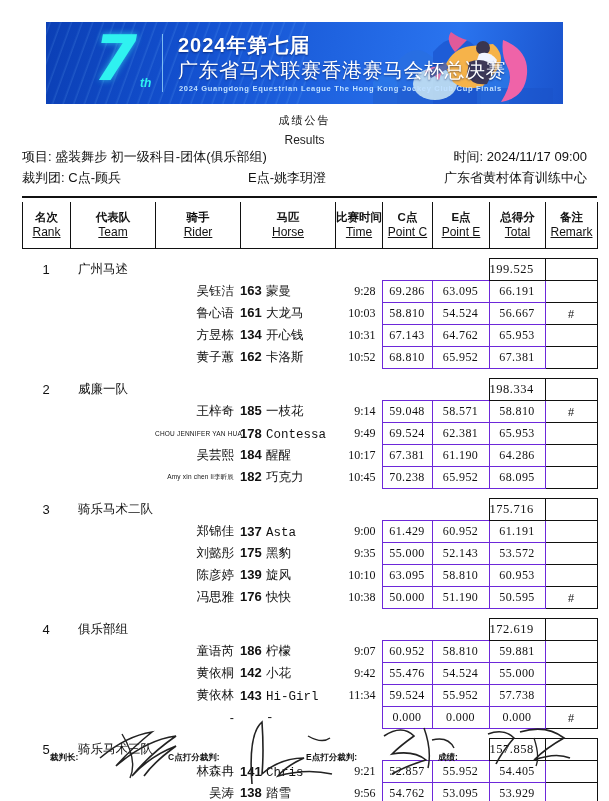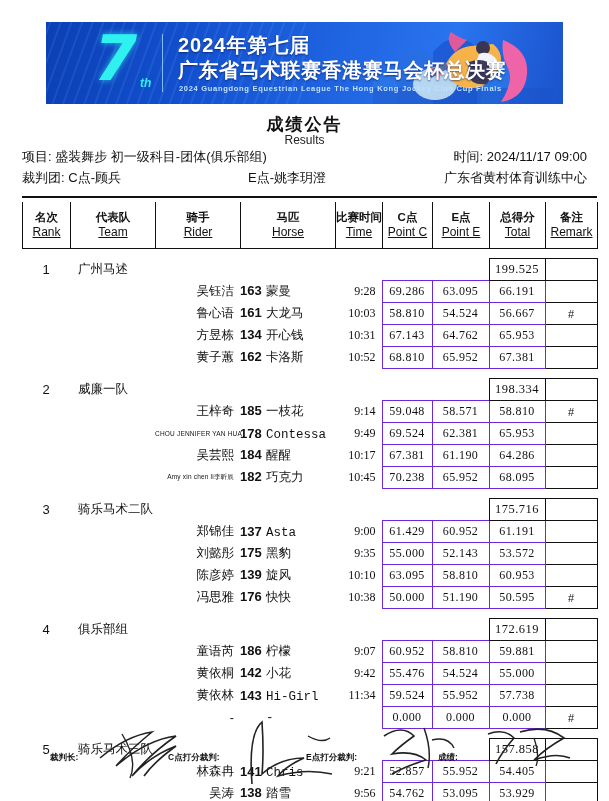--- a/index.html
+++ b/index.html
@@ -44,31 +44,31 @@
     font-size:12px;font-weight:bold;font-style:italic;color:#2ff2f0;
   }
   .seven-div{position:absolute;left:116px;top:12px;width:1px;height:58px;background:rgba(160,225,255,.75);}
   .btxt1{
     position:absolute;left:132px;top:10px;
     font-size:20px;font-weight:bold;color:#ffffff;letter-spacing:1px;
     text-shadow:0 1px 2px rgba(0,20,80,.6);
   }
   .btxt2{
     position:absolute;left:132px;top:35px;
-    font-size:20px;font-weight:bold;color:#ffffff;letter-spacing:.5px;
+    font-size:20px;font-weight:normal;color:#ffffff;letter-spacing:.5px;
     text-shadow:0 1px 2px rgba(0,20,80,.6);
   }
   .btxt3{
     position:absolute;left:133px;top:62px;
     font-size:7.5px;font-weight:bold;color:#bfe0ff;letter-spacing:.7px;
   }
 
   
   .title-cn{position:absolute;left:0;top:113px;width:609px;text-align:center;
-    font-size:17px;font-weight:bold;letter-spacing:2px;}
+    font-size:11px;font-weight:normal;letter-spacing:2px;}
   .title-en{position:absolute;left:0;top:133px;width:609px;text-align:center;
     font-size:12px;color:#222;}
 
   
   .meta{position:absolute;left:22px;top:148px;width:565px;height:42px;font-size:13px;}
   .m-row{position:relative;height:21px;}
   .m-left{position:absolute;left:0;top:0;}
   .m-mid{position:absolute;left:226px;top:0;}
   .m-right{position:absolute;right:0;top:0;}
   .rule{position:absolute;left:22px;top:196px;width:575px;height:2px;background:#111;}
@@ -96,21 +96,21 @@
   .c-pc{width:50px;}
   .c-pe{width:57px;}
   .c-total{width:56px;}
   .c-remark{width:52px;}
 
   .spacer-row td{height:9px;}
 
   .team-line .rank{font-size:13px;text-align:center;}
   .team-line .team{font-size:12.5px;padding-left:8px;white-space:nowrap;}
   .team-line .total{
-    text-align:center;font-size:12.5px;
+    text-align:left;font-size:12.5px;
     border:1px solid #111;font-family:"Liberation Serif","DejaVu Serif",serif;
     letter-spacing:.5px;
   }
   .team-line .rmk{border:1px solid #111;}
 
   .rider-line .rider{text-align:right;padding-right:6px;font-size:12.5px;white-space:nowrap;}
   .rider-line .rider.tiny{font-size:6.5px;letter-spacing:.2px;}
   .rider-line .horse{font-size:12.5px;white-space:nowrap;}
   .rider-line .horse .num{font-weight:bold;font-size:13px;display:inline-block;width:26px;}
   .rider-line .horse .hn{font-family:Liberation Mono, monospace;}

